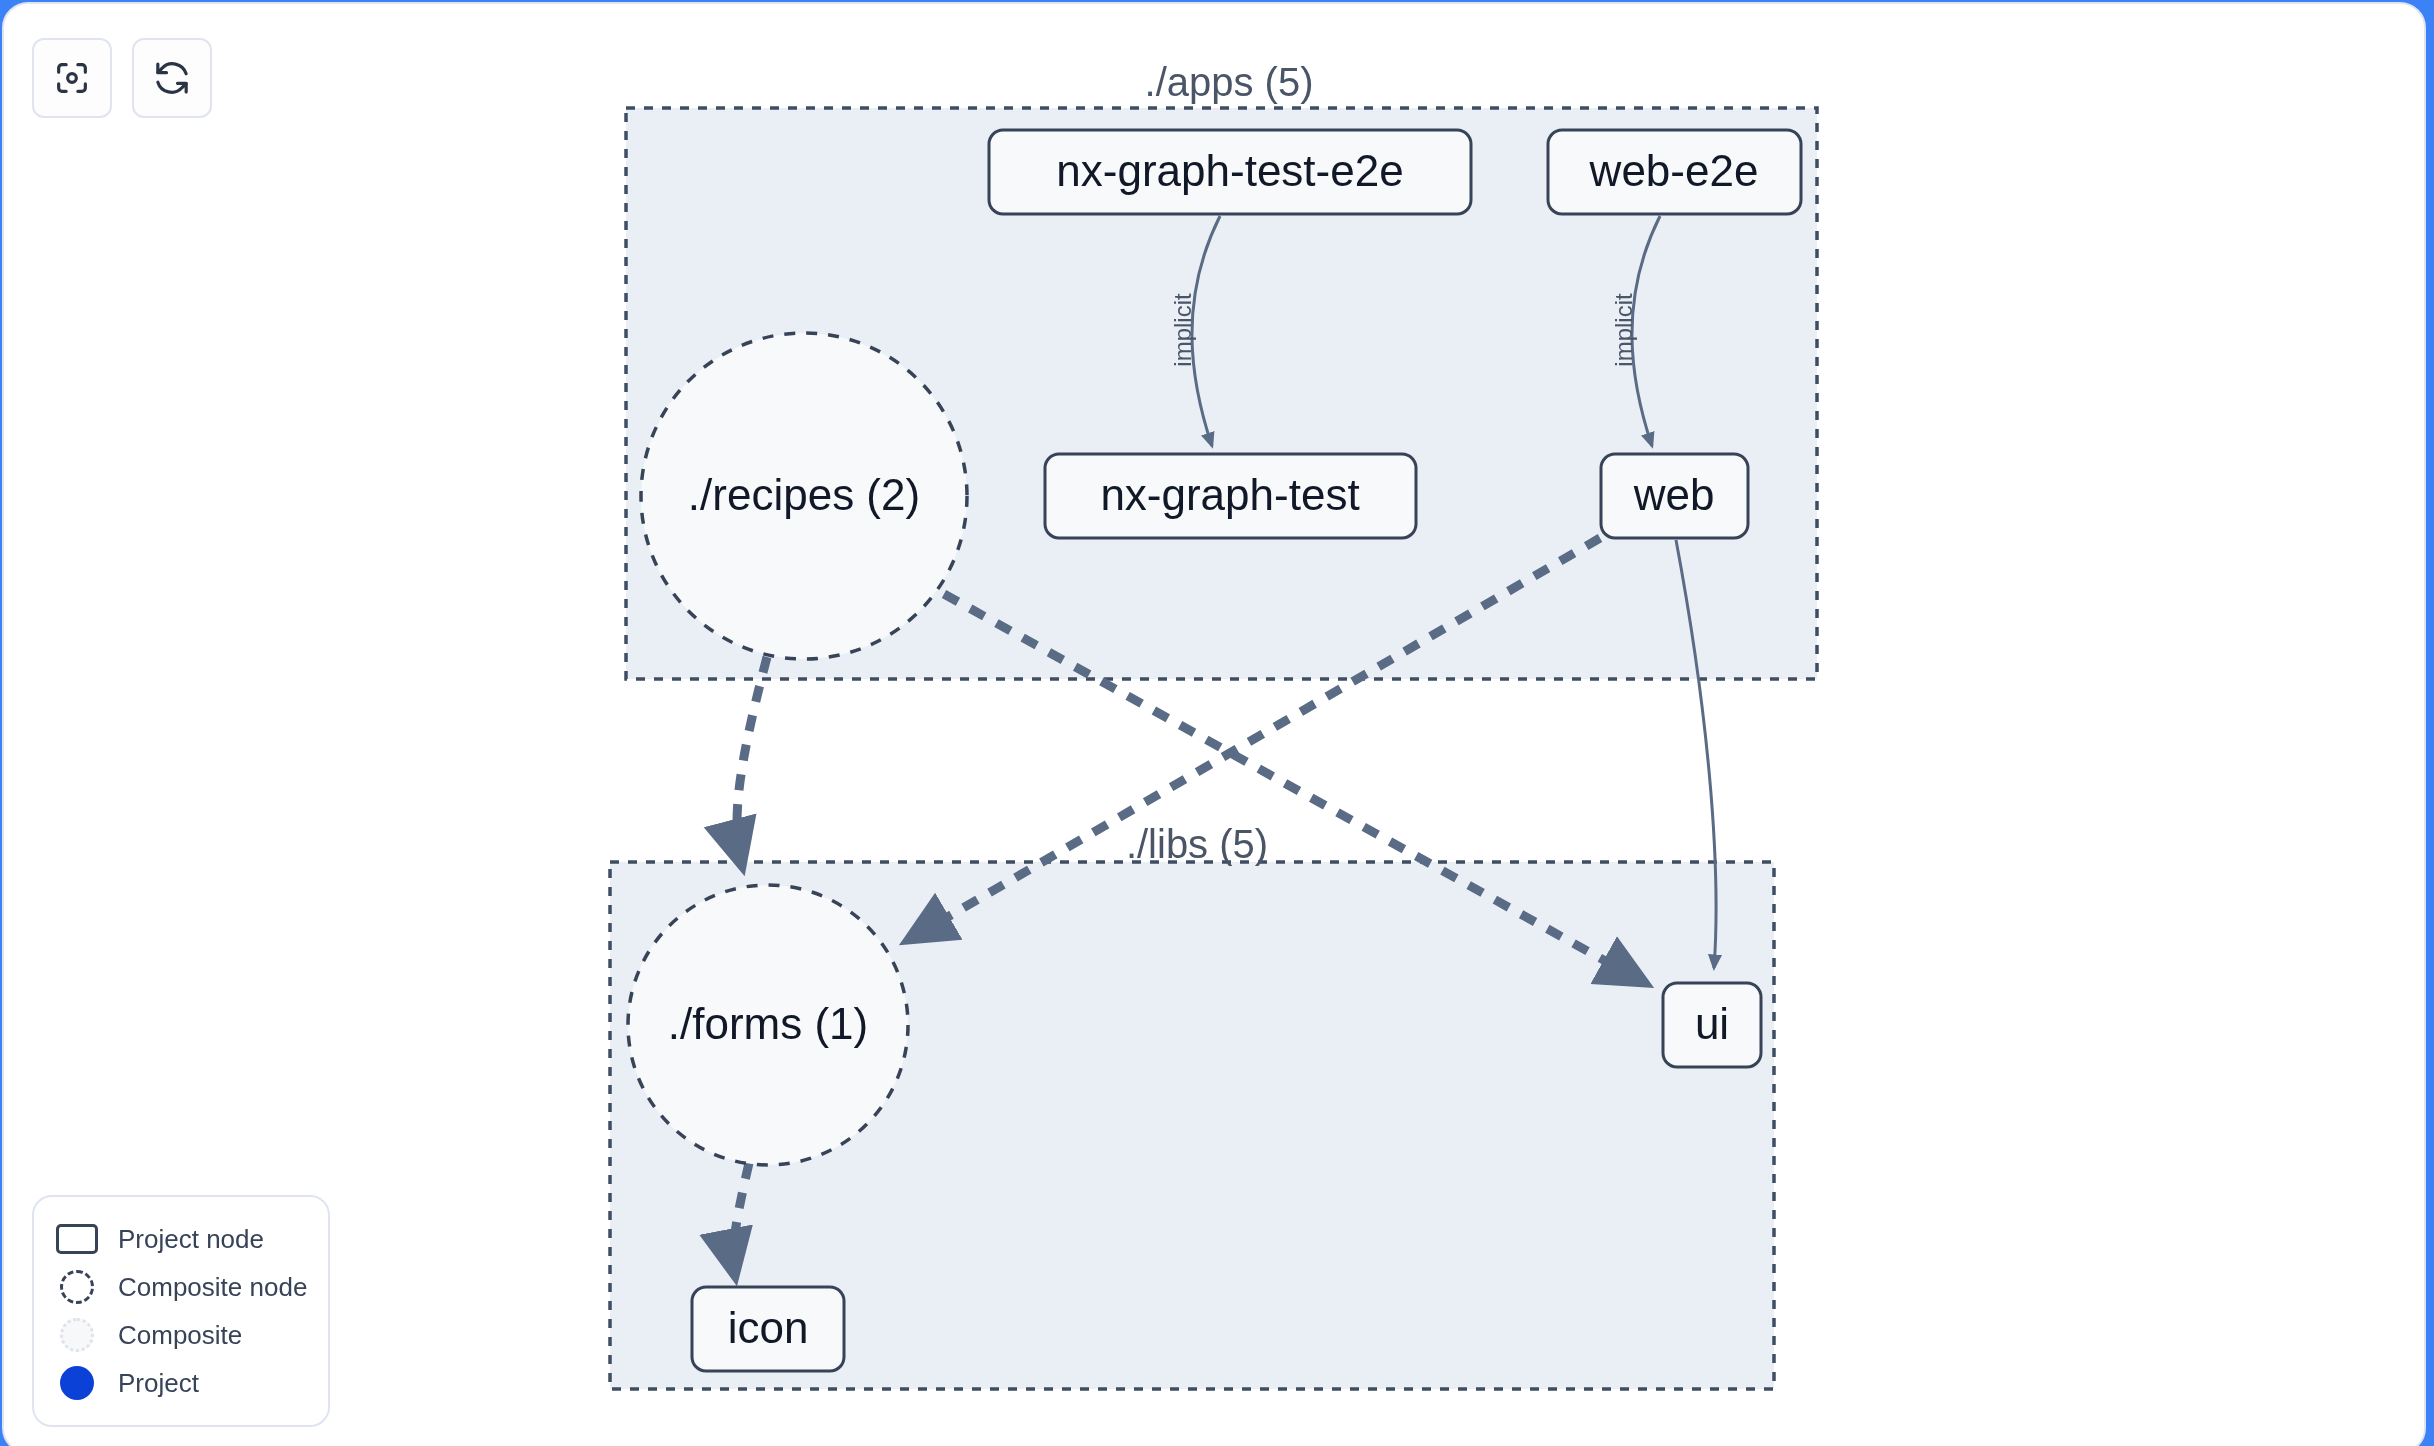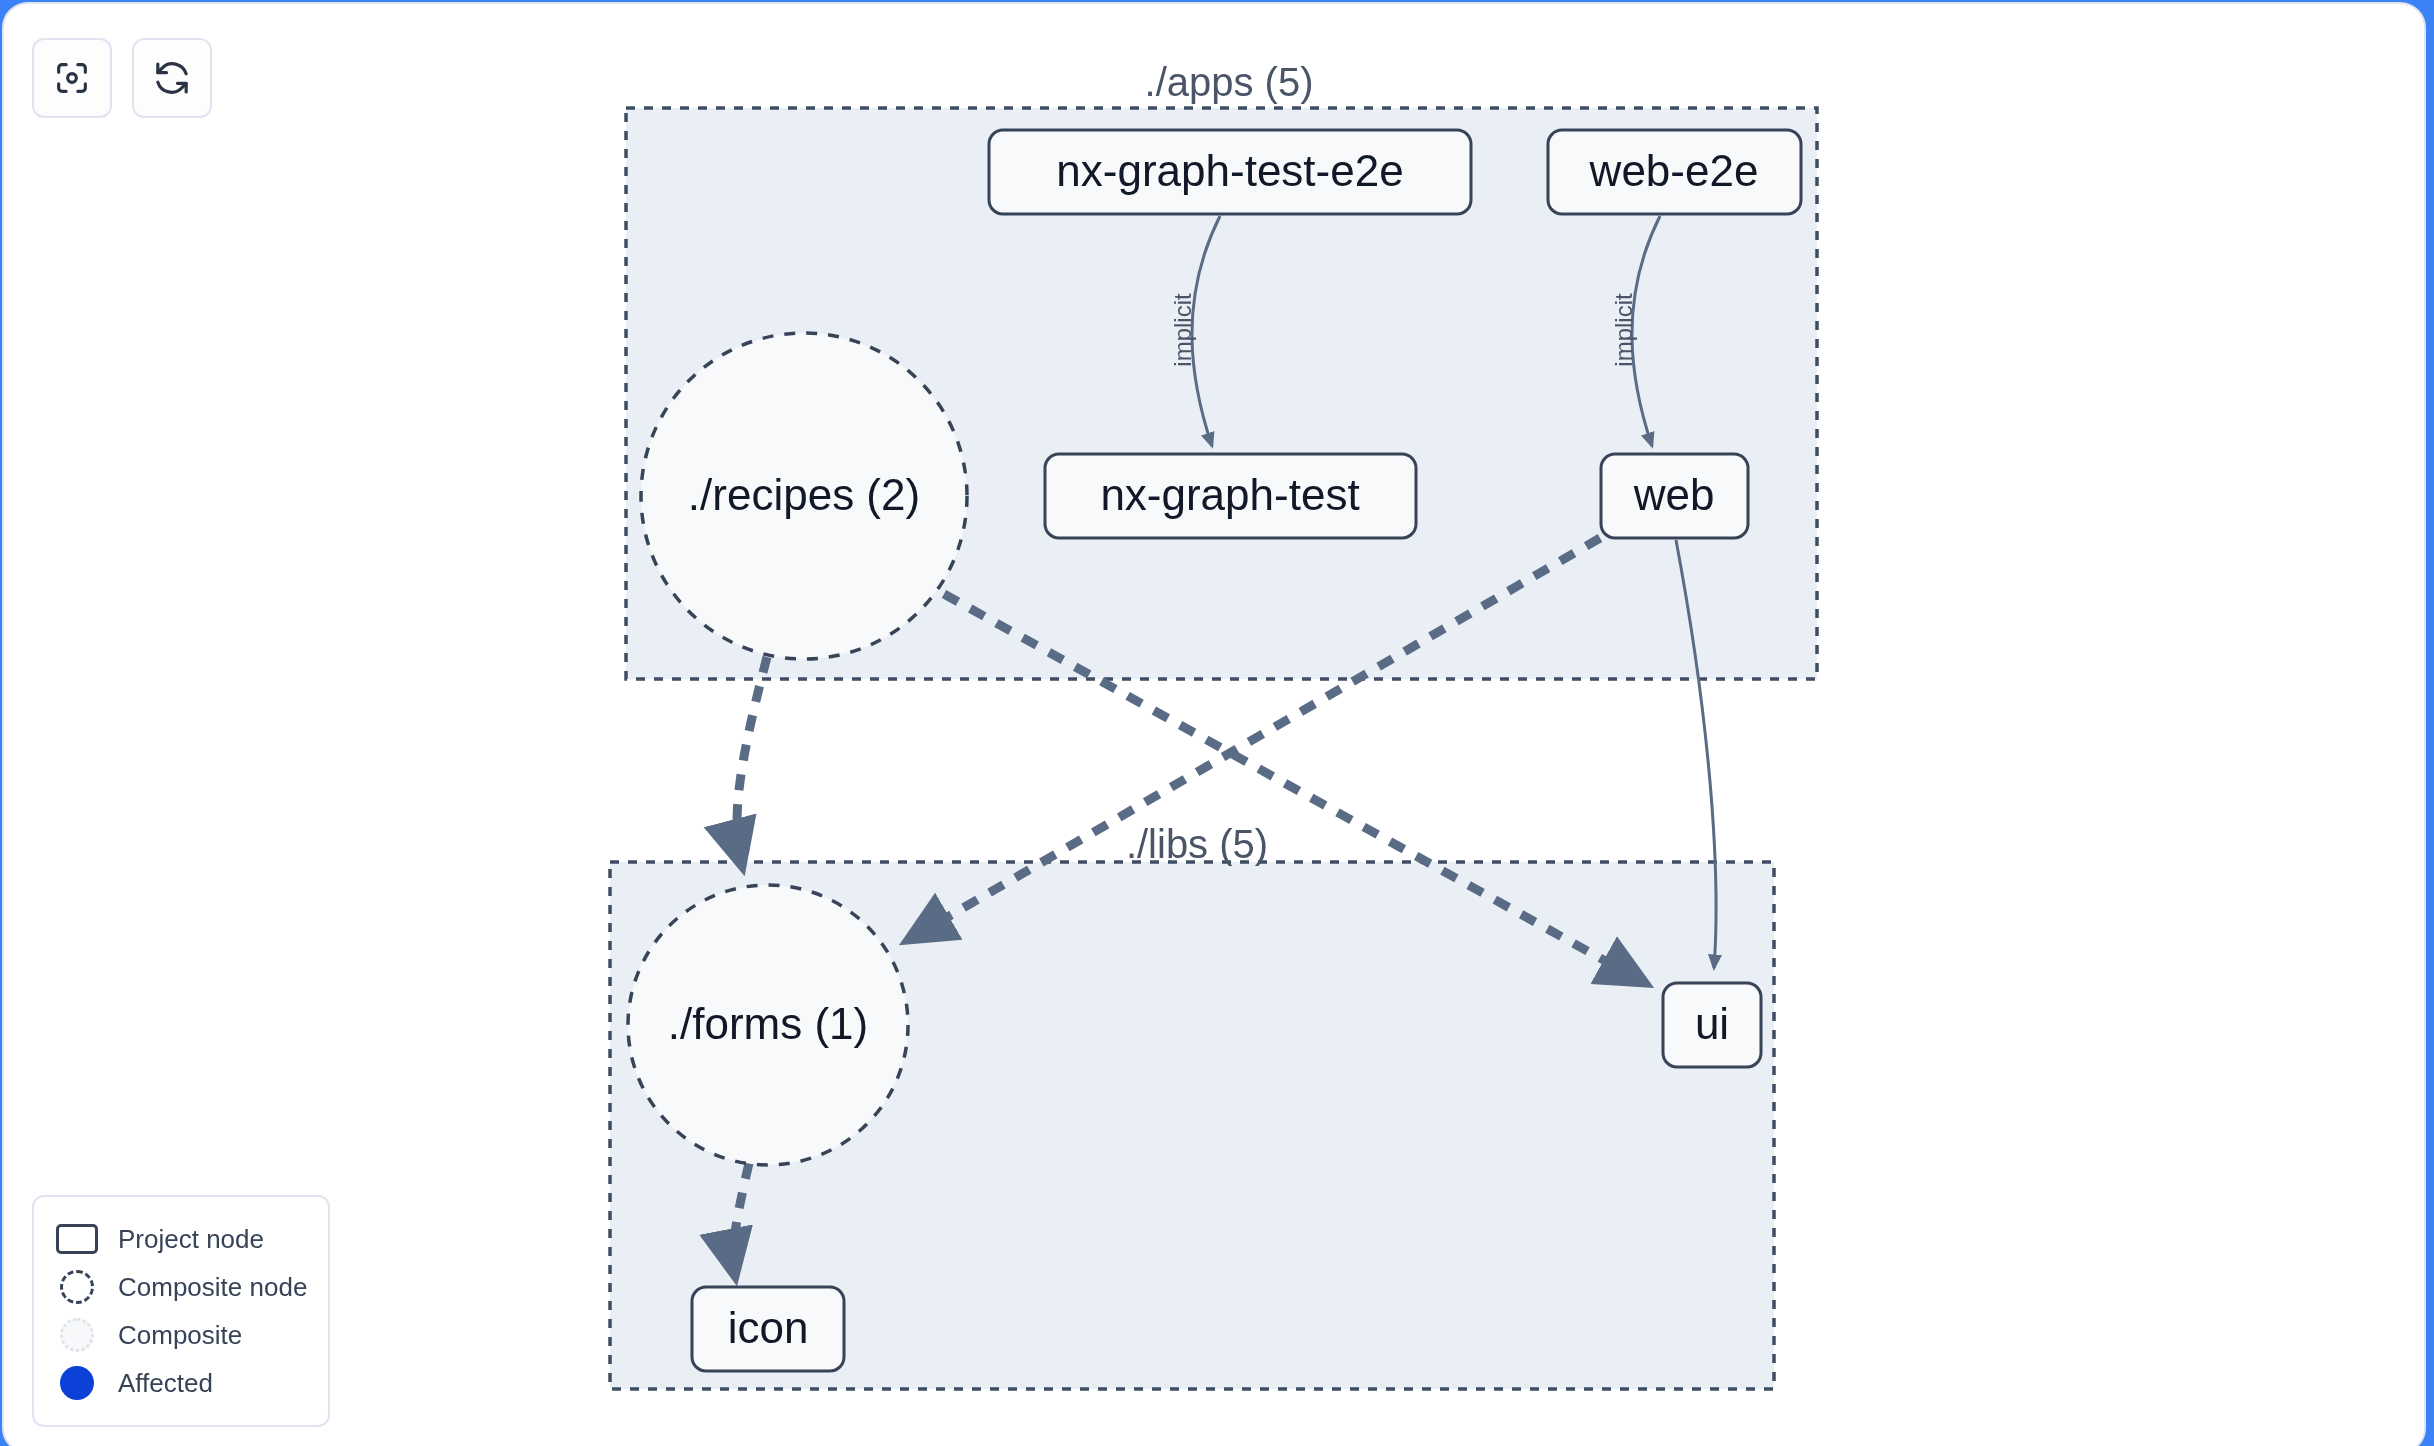--- a/index.html
+++ b/index.html
@@ -87,21 +87,21 @@
     text-anchor: middle;
     dominant-baseline: middle;
   }
   
   .legend {
     position: absolute;
     left: 32px;
     top: 1195px;
     width: 298px;
     border: 2px solid #dfe4f0;
-    border-radius: 12px;
+    border-radius: 20px;
     background: #ffffff;
     padding: 18px 22px;
     box-sizing: border-box;
     z-index: 40;
   }
   .legend-row {
     display: flex;
     align-items: center;
     height: 48px;
     gap: 20px;
@@ -289,17 +289,17 @@
     <div class="legend-row">
       <span class="legend-swatch">
         <span class="sw-affected"></span>
       </span>
       <span class="legend-text">Composite</span>
     </div>
     <div class="legend-row">
       <span class="legend-swatch">
         <span class="sw-touched"></span>
       </span>
-      <span class="legend-text">Affected</span>
+      <span class="legend-text">Project</span>
     </div>
   </div>
 
 </div>
 
 </body></html>

